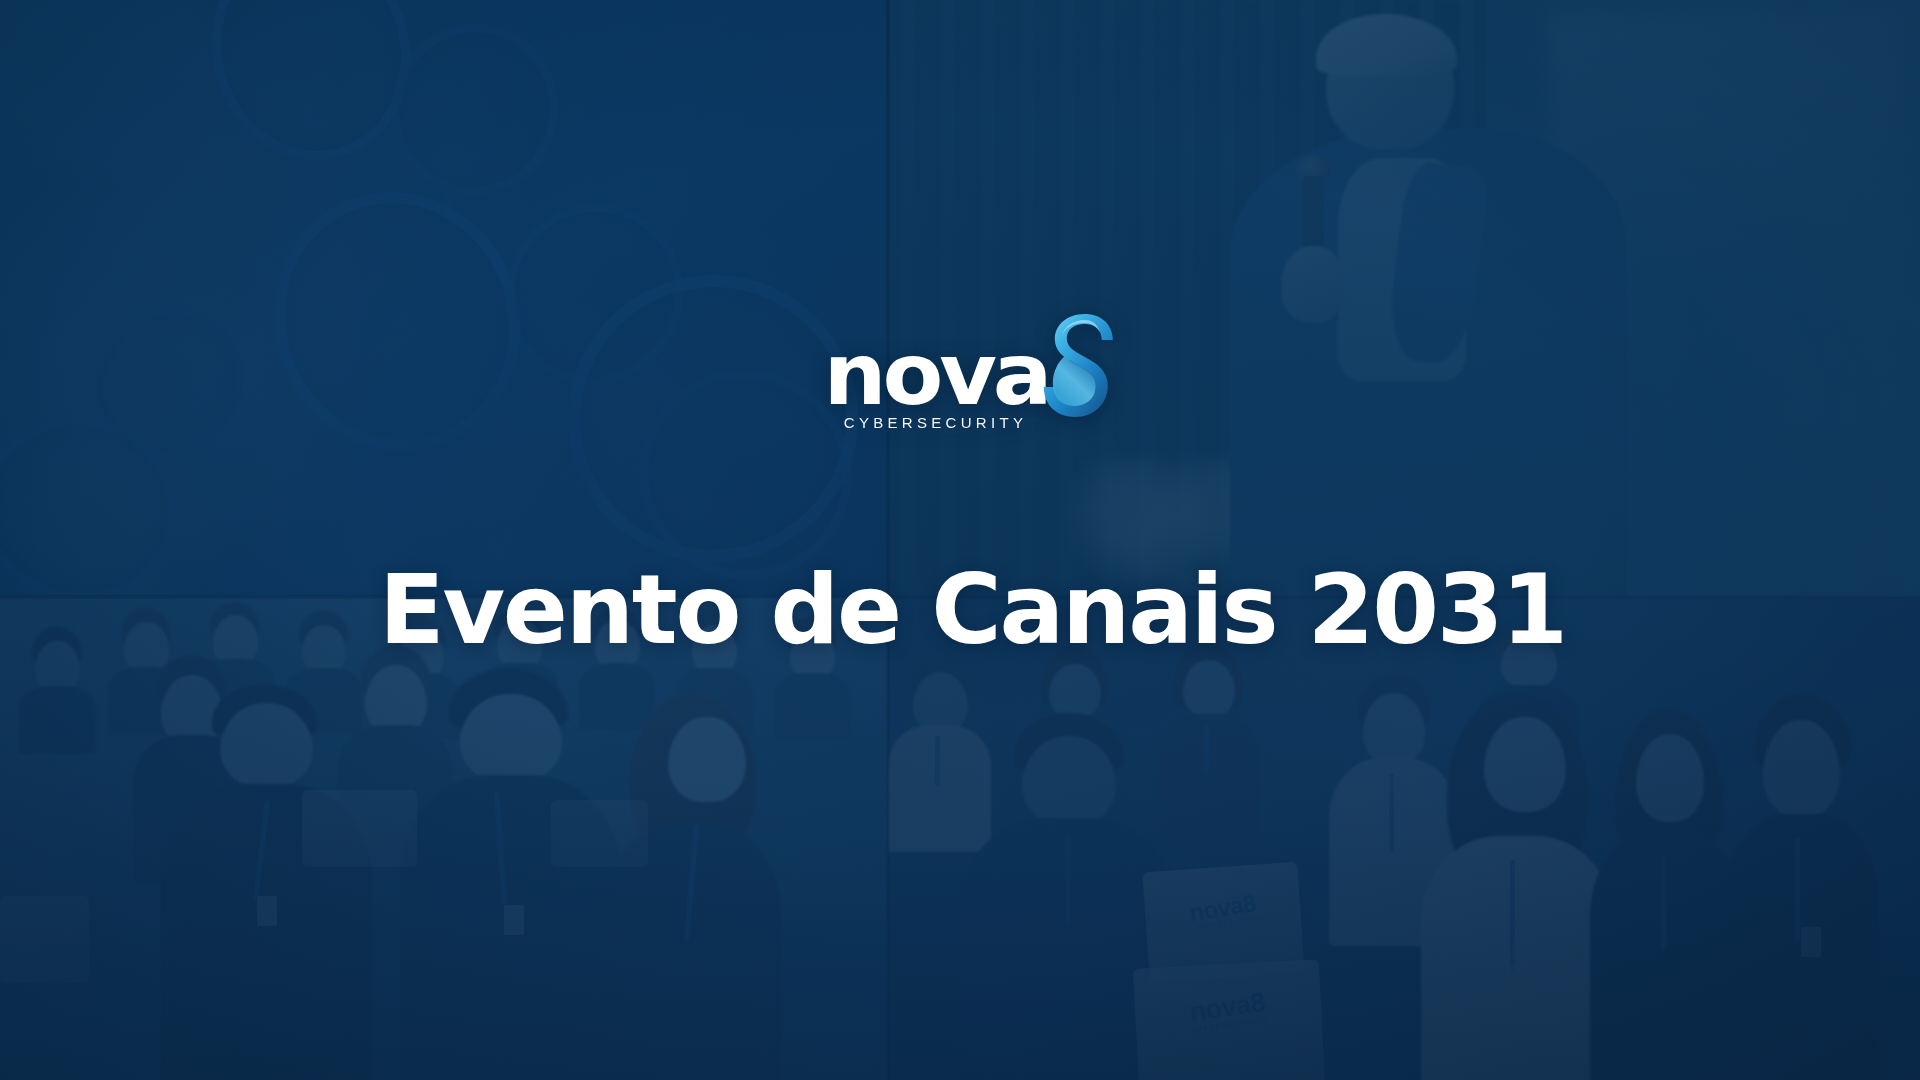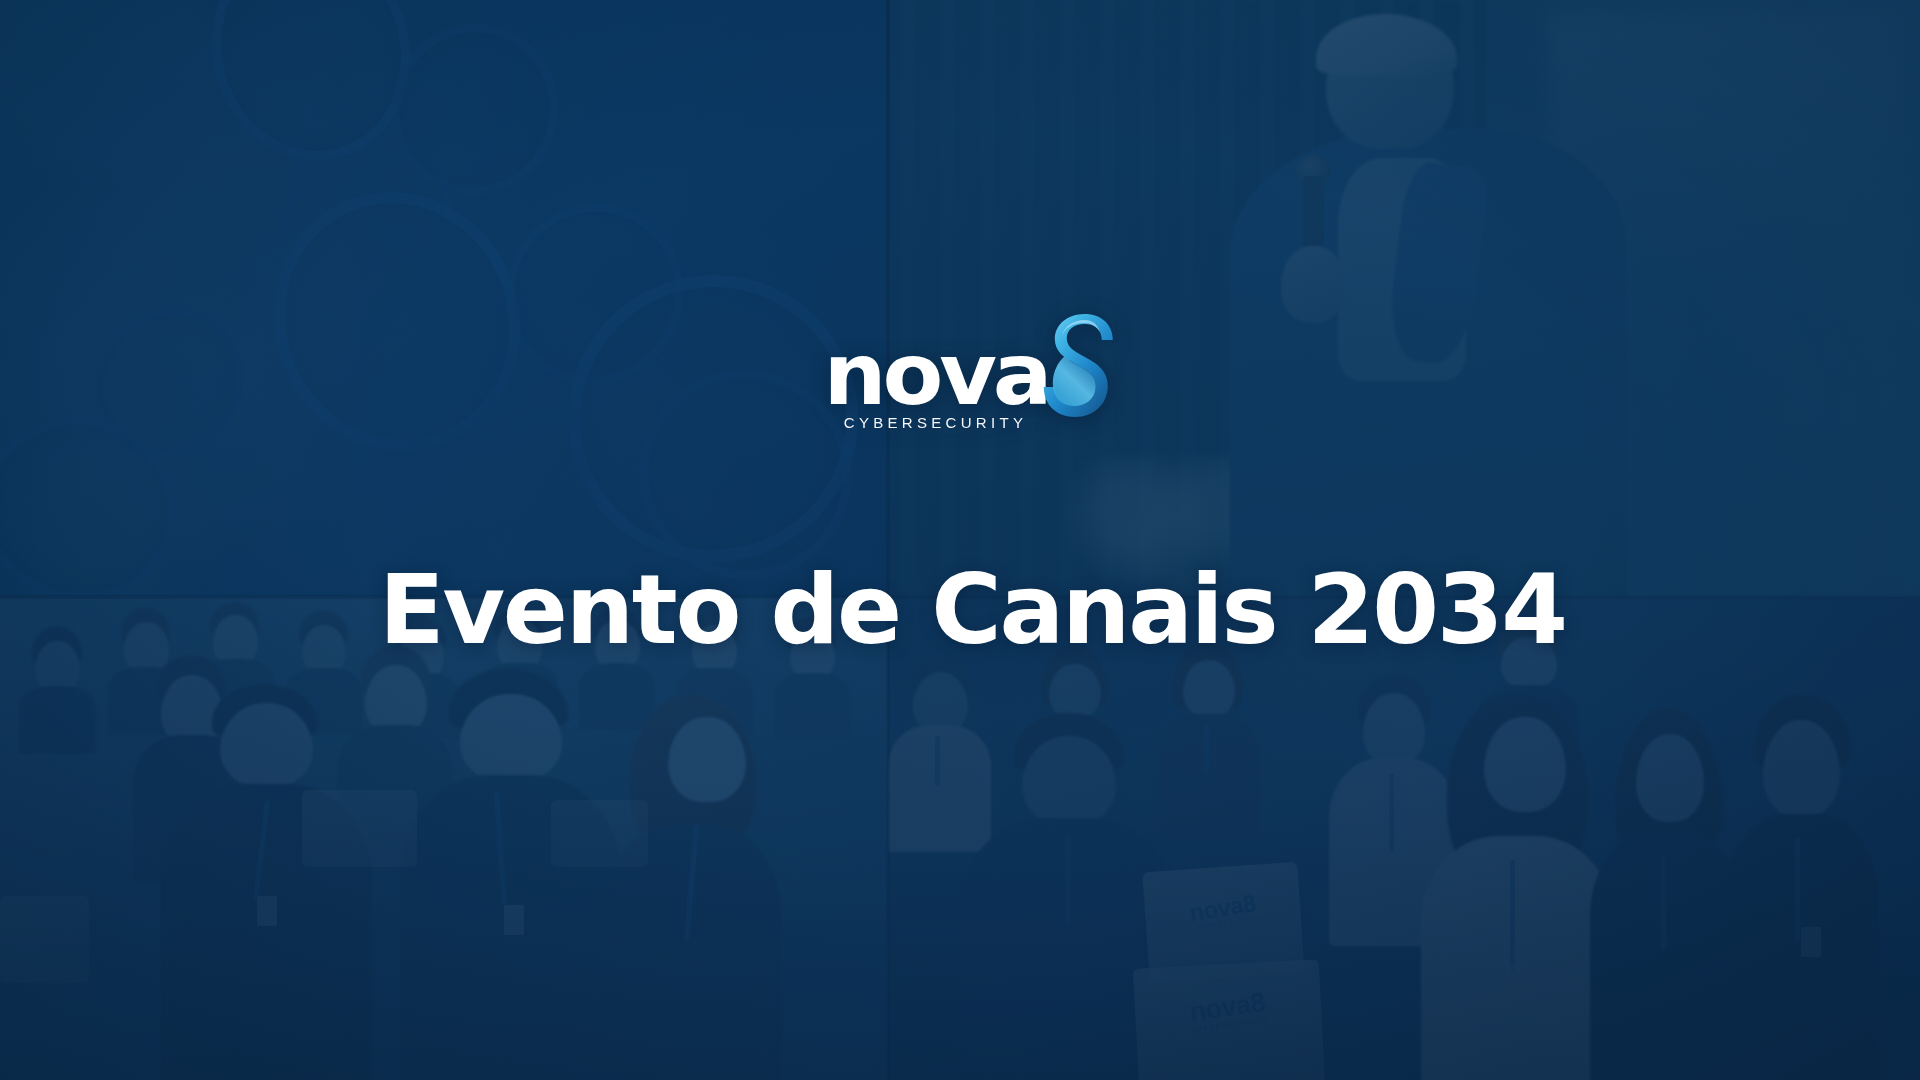--- a/index.html
+++ b/index.html
@@ -526,17 +526,17 @@
                    C30 52 26 49 24 46 C17 52 12 62 12 73
                    C12 88 21 96 34 96 Z" fill="url(#g8b)" opacity=".92"></path>
 
           <path d="M44 10 C31 10 22 18 21 27 C23 18 32 13 43 13
                    C50 13 56 16 59 22 C57 14 51 10 44 10 Z" fill="#CFF0FF" opacity=".55"></path>
         </svg>
       </div>
     </div>
 
     <h1 class="headline">
-      <span>Evento de Canais 2034</span>
+      <span>Evento de Canais 2031</span>
     </h1>
 
   </div>
 </div>
 
 </body></html>

